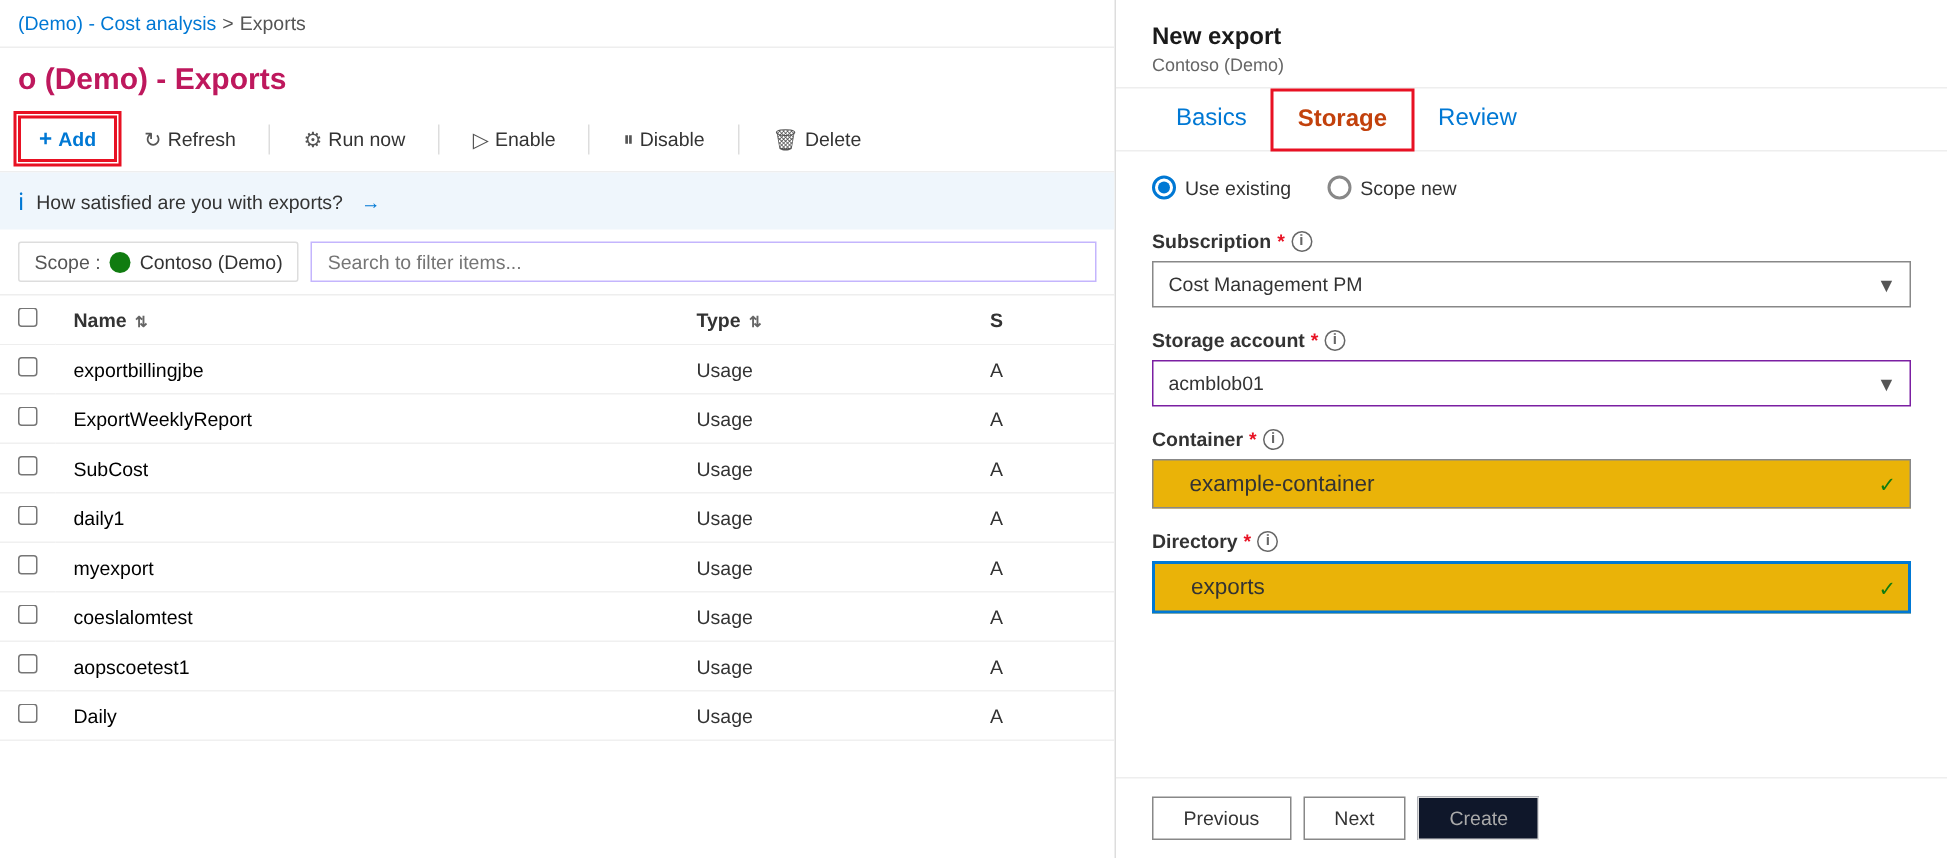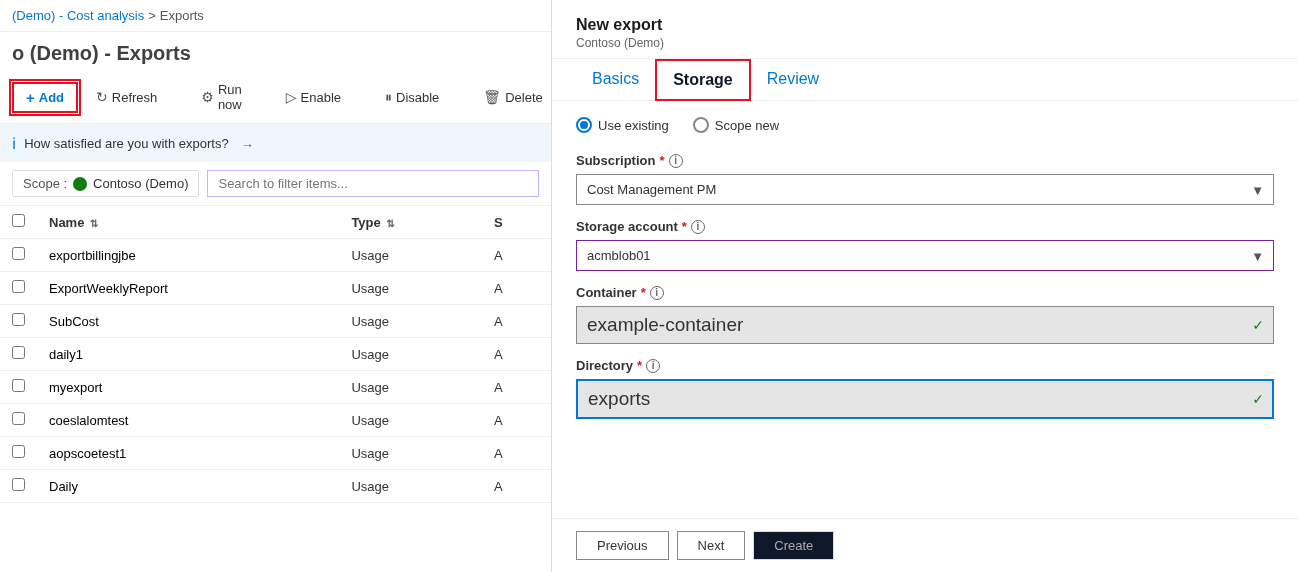--- a/index.html
+++ b/index.html
@@ -1,20 +1,20 @@
 <!DOCTYPE html>
 <html><head>
   <meta charset="utf-8">
   <style>
     * { box-sizing: border-box; margin: 0; padding: 0; font-family: 'Segoe UI', Arial, sans-serif; font-size: 13px; }
     body { background: #fff; display: flex; height: 572px; overflow: hidden; }
 
     
     .left-panel {
-      width: 552px;
+      width: 744px;
       border-right: 1px solid #ddd;
       display: flex;
       flex-direction: column;
       overflow: hidden;
       justify-content: flex-end;
     }
 
     .breadcrumb {
       padding: 8px 12px;
       font-size: 12px;
@@ -23,21 +23,21 @@
       display: flex;
       align-items: center;
       gap: 4px;
     }
     .breadcrumb a { color: #0078d4; text-decoration: none; }
 
     .page-title {
       padding: 10px 12px 6px;
       font-size: 20px;
       font-weight: 600;
-      color: #404040;
+      color: #be185d;
     }
 
     .toolbar {
       display: flex;
       align-items: center;
       padding: 6px 12px;
       gap: 8px;
       border-bottom: 1px solid #eee;
     }
     .btn-add {
@@ -162,21 +162,21 @@
     }
     .tab {
       padding: 10px 16px;
       font-size: 16px;
       color: #0078d4;
       cursor: pointer;
       border-bottom: 2px solid transparent;
       margin-bottom: -1px;
     }
     .tab.active {
-      color: #0f172a;
+      color: #c2410c;
       font-weight: 600;
       border: 2px solid #e81123;
       margin-bottom: -1px;
     }
 
     .panel-body {
       padding: 16px 24px;
       flex: 1;
       overflow-y: auto;
     }
@@ -253,26 +253,26 @@
       transform: translateY(-50%);
       color: #555;
       pointer-events: none;
     }
     .select-storage {
       border: 1px solid #7b1fa2 !important;
     }
 
     .form-input {
       width: 100%;
-      padding: 7px 32px 7px 10px;
+      padding: 7px 32px 7px 24px;
       border: 1px solid #888;
-      font-size: 19px;
+      font-size: 15px;
       color: #333;
       outline: none;
-      background: #e5e5e5;
+      background: #eab308;
     }
     .input-with-check {
       position: relative;
     }
     .input-check-icon {
       position: absolute;
       right: 10px;
       top: 50%;
       transform: translateY(-50%);
       color: #107c10;

